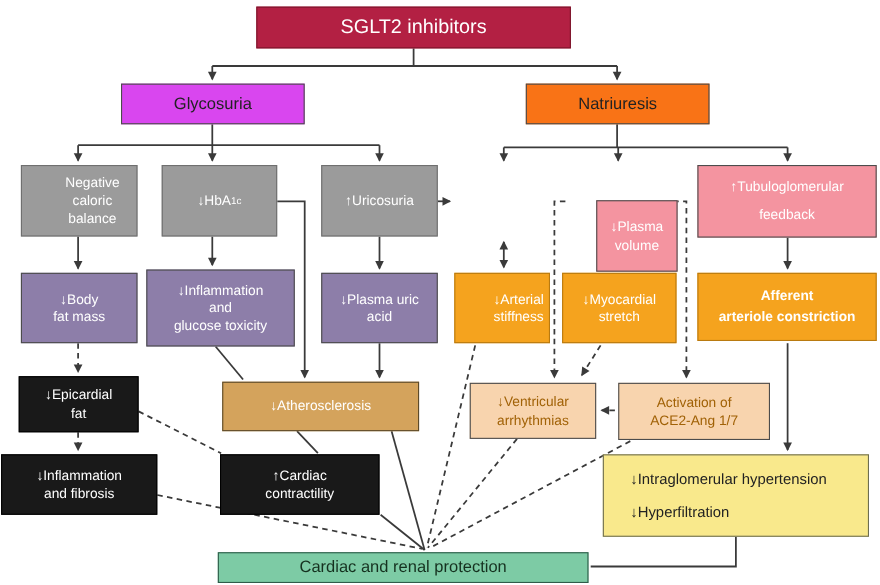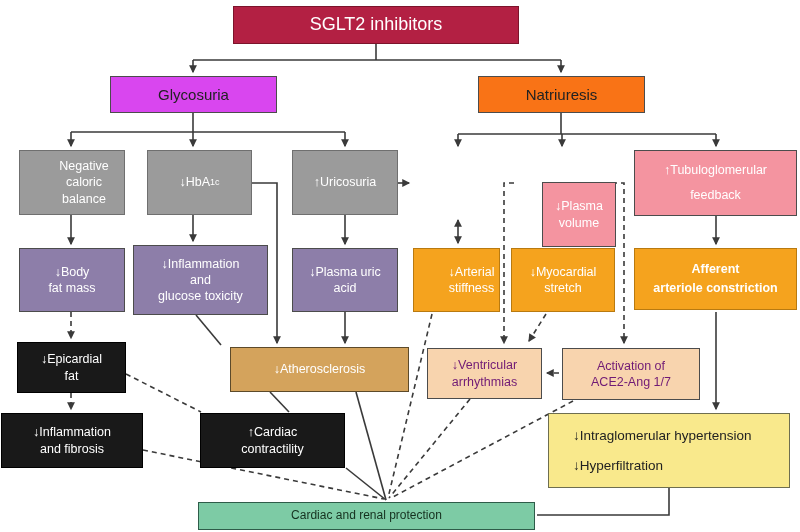--- a/index.html
+++ b/index.html
@@ -13,25 +13,25 @@
         border:1.5px solid #4c4c4c;font-size:12.5px;line-height:1.3;color:#ffffff;}
   .red{background:#b32043;border-color:#7c142b;font-size:18px;}
   .blue{background:#d946ef;color:#222;font-size:15px;}
   .grn{background:#f97316;color:#222;font-size:15px;}
   .grey{background:#9b9b9b;border-color:#6f6f6f;}
   .pink{background:#f493a0;background:#f494a0;}
   .purple{background:#8d7ea9;}
   .orange{background:#f5a31e;border-color:#b97a10;}
   .blk{background:#191919;border-color:#000;}
   .tan{background:#d4a35c;border-color:#5c4a2a;}
-  .peach{background:#f8d4ae;color:#701a75;}
+  .peach{background:#f8d4ae;color:#a16207;}
   .yel{background:#f9e98c;border-color:#6e6e50;color:#222;font-size:13.5px;
        flex-direction:column;align-items:flex-start;justify-content:space-evenly;
        text-align:left;padding-left:24px;}
-  .mint{background:#7dcba5;border-color:#2e5c49;color:#15311f;font-size:12px;}
+  .mint{background:#7dcba5;border-color:#2e5c49;color:#15311f;font-size:15px;}
   .lh2{line-height:2.0;}
   .lh15{line-height:1.5;}
   sub{font-size:9px;}
 </style>
 </head>
 <body>
 
 <div id="stage">
 
   <svg id="wires">
@@ -114,21 +114,21 @@
 
   <div class="node orange" style="left:413px;top:248px;width:87px;height:64px;padding-left:30px;">↓Arterial
 stiffness</div>
   <div class="node orange" style="left:511px;top:248px;width:104px;height:64px;">↓Myocardial
 stretch</div>
   <div class="node orange lh15" style="left:634px;top:248px;width:163px;height:62px;font-weight:bold;">Afferent
 arteriole constriction</div>
 
   <div class="node blk" style="left:17px;top:342px;width:109px;height:51px;">↓Epicardial
 fat</div>
-  <div class="node tan" style="left:230px;top:347px;width:179px;height:45px;">↓Atherosclerosis</div>
+  <div class="node tan" style="left:202px;top:347px;width:179px;height:45px;">↓Atherosclerosis</div>
 
   <div class="node peach" style="left:427px;top:348px;width:115px;height:51px;">↓Ventricular
 arrhythmias</div>
   <div class="node peach" style="left:562px;top:348px;width:138px;height:52px;">Activation of
 ACE2-Ang 1/7</div>
 
   <div class="node blk" style="left:1px;top:413px;width:142px;height:55px;">↓Inflammation
 and fibrosis</div>
   <div class="node blk" style="left:200px;top:413px;width:145px;height:55px;">↑Cardiac
 contractility</div>

